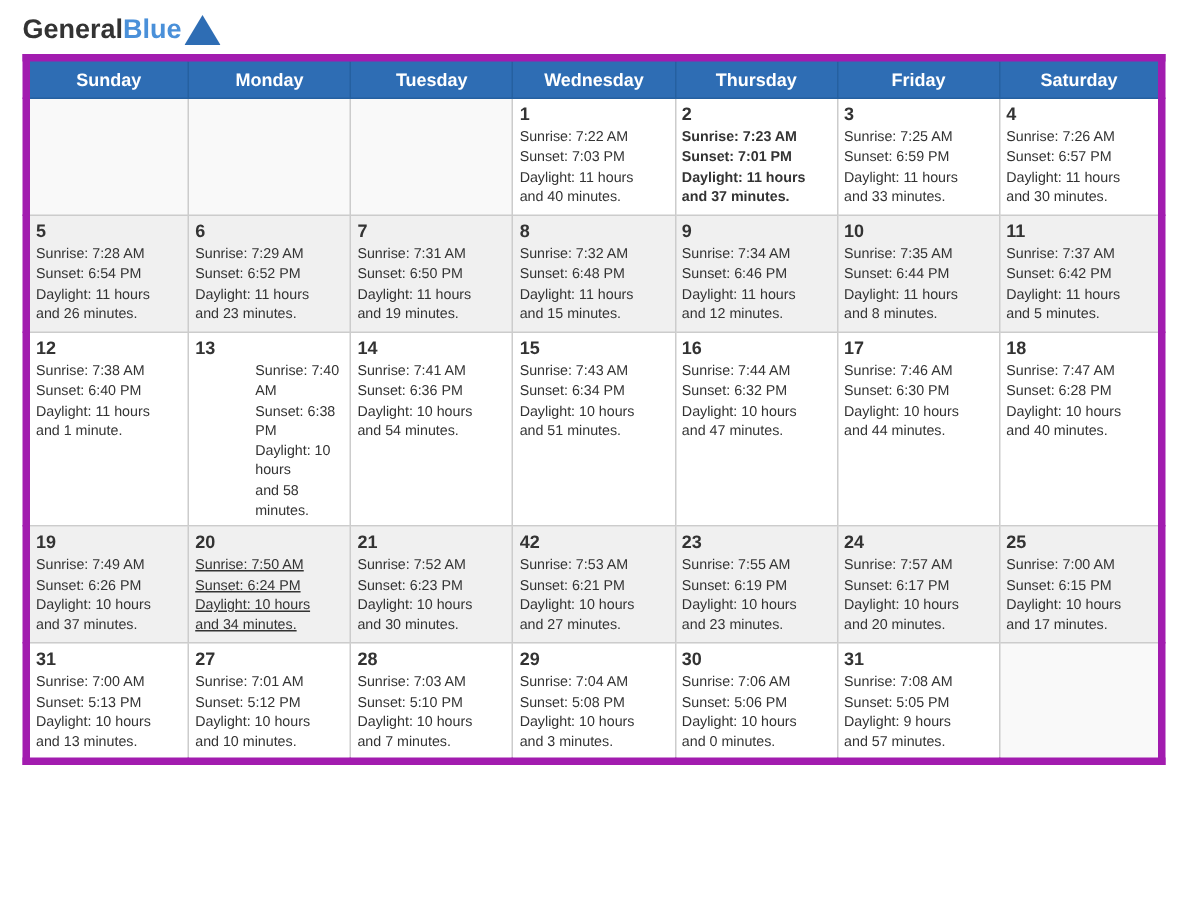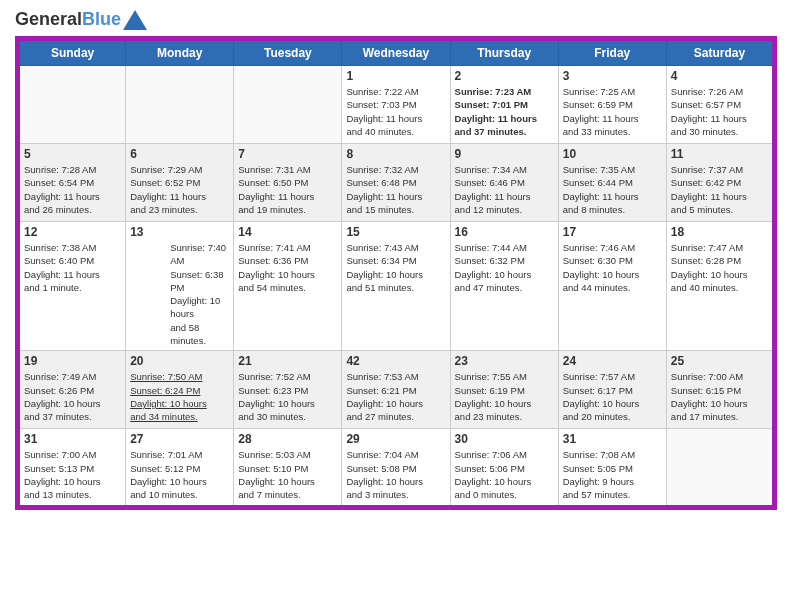--- a/index.html
+++ b/index.html
@@ -328,21 +328,21 @@
           </td>
           <td class="last-row">
             <div class="day-num">27</div>
             <div class="day-info" style="white-space: pre-line;">Sunrise: 7:01 AM
 Sunset: 5:12 PM
 Daylight: 10 hours
 and 10 minutes.</div>
           </td>
           <td class="last-row">
             <div class="day-num">28</div>
-            <div class="day-info" style="white-space: pre-line;">Sunrise: 5:03 AM
+            <div class="day-info" style="white-space: pre-line;">Sunrise: 7:03 AM
 Sunset: 5:10 PM
 Daylight: 10 hours
 and 7 minutes.</div>
           </td>
           <td class="last-row">
             <div class="day-num">29</div>
             <div class="day-info" style="white-space: pre-line;">Sunrise: 7:04 AM
 Sunset: 5:08 PM
 Daylight: 10 hours
 and 3 minutes.</div>

